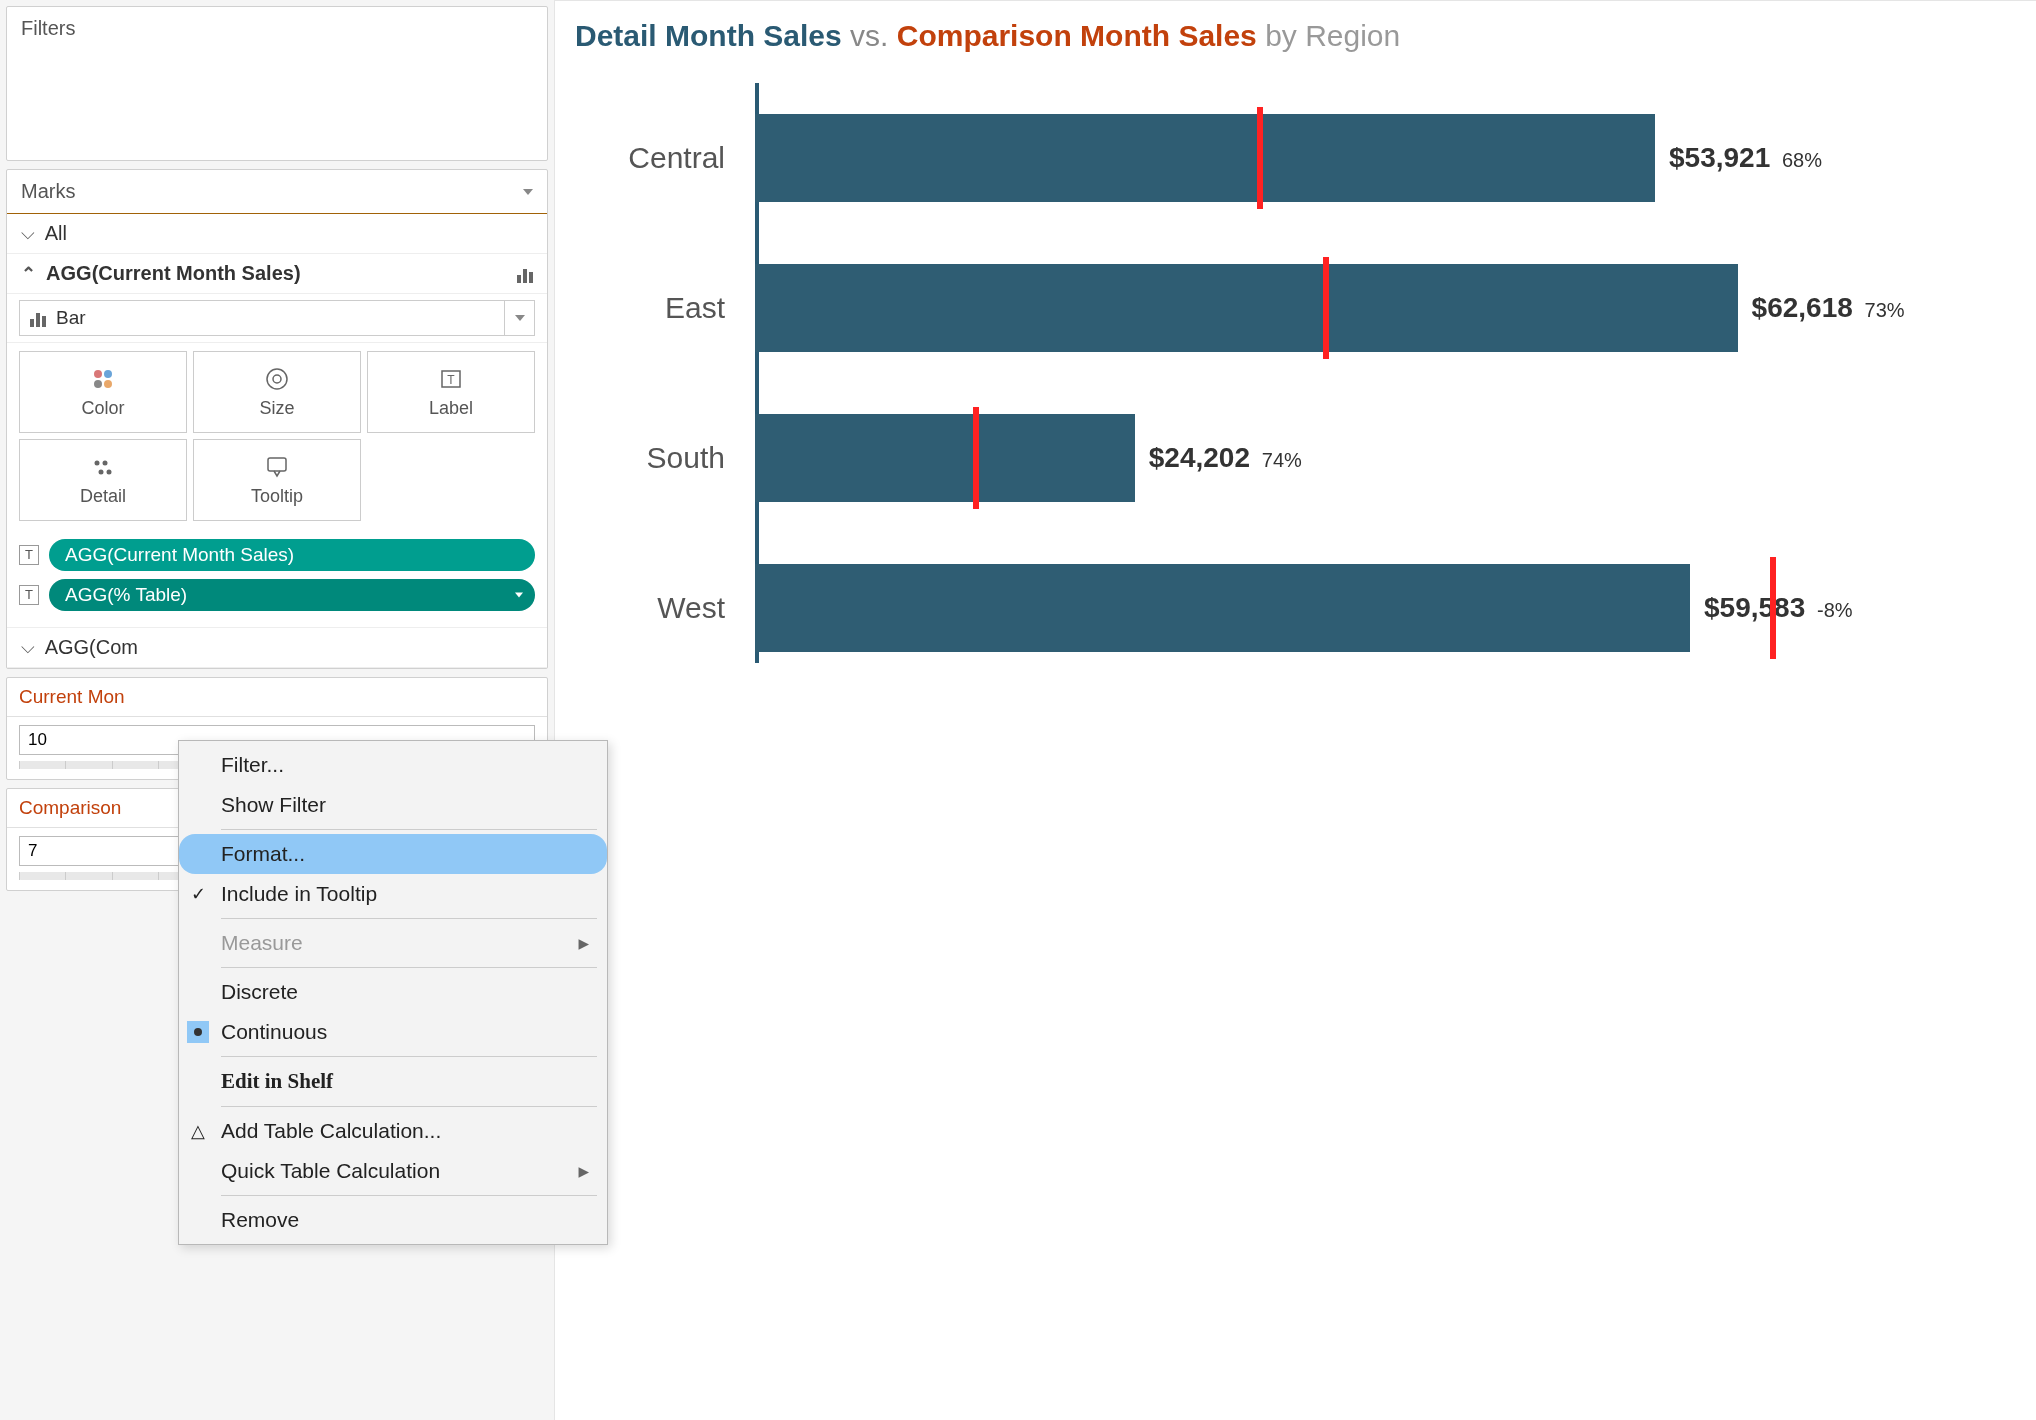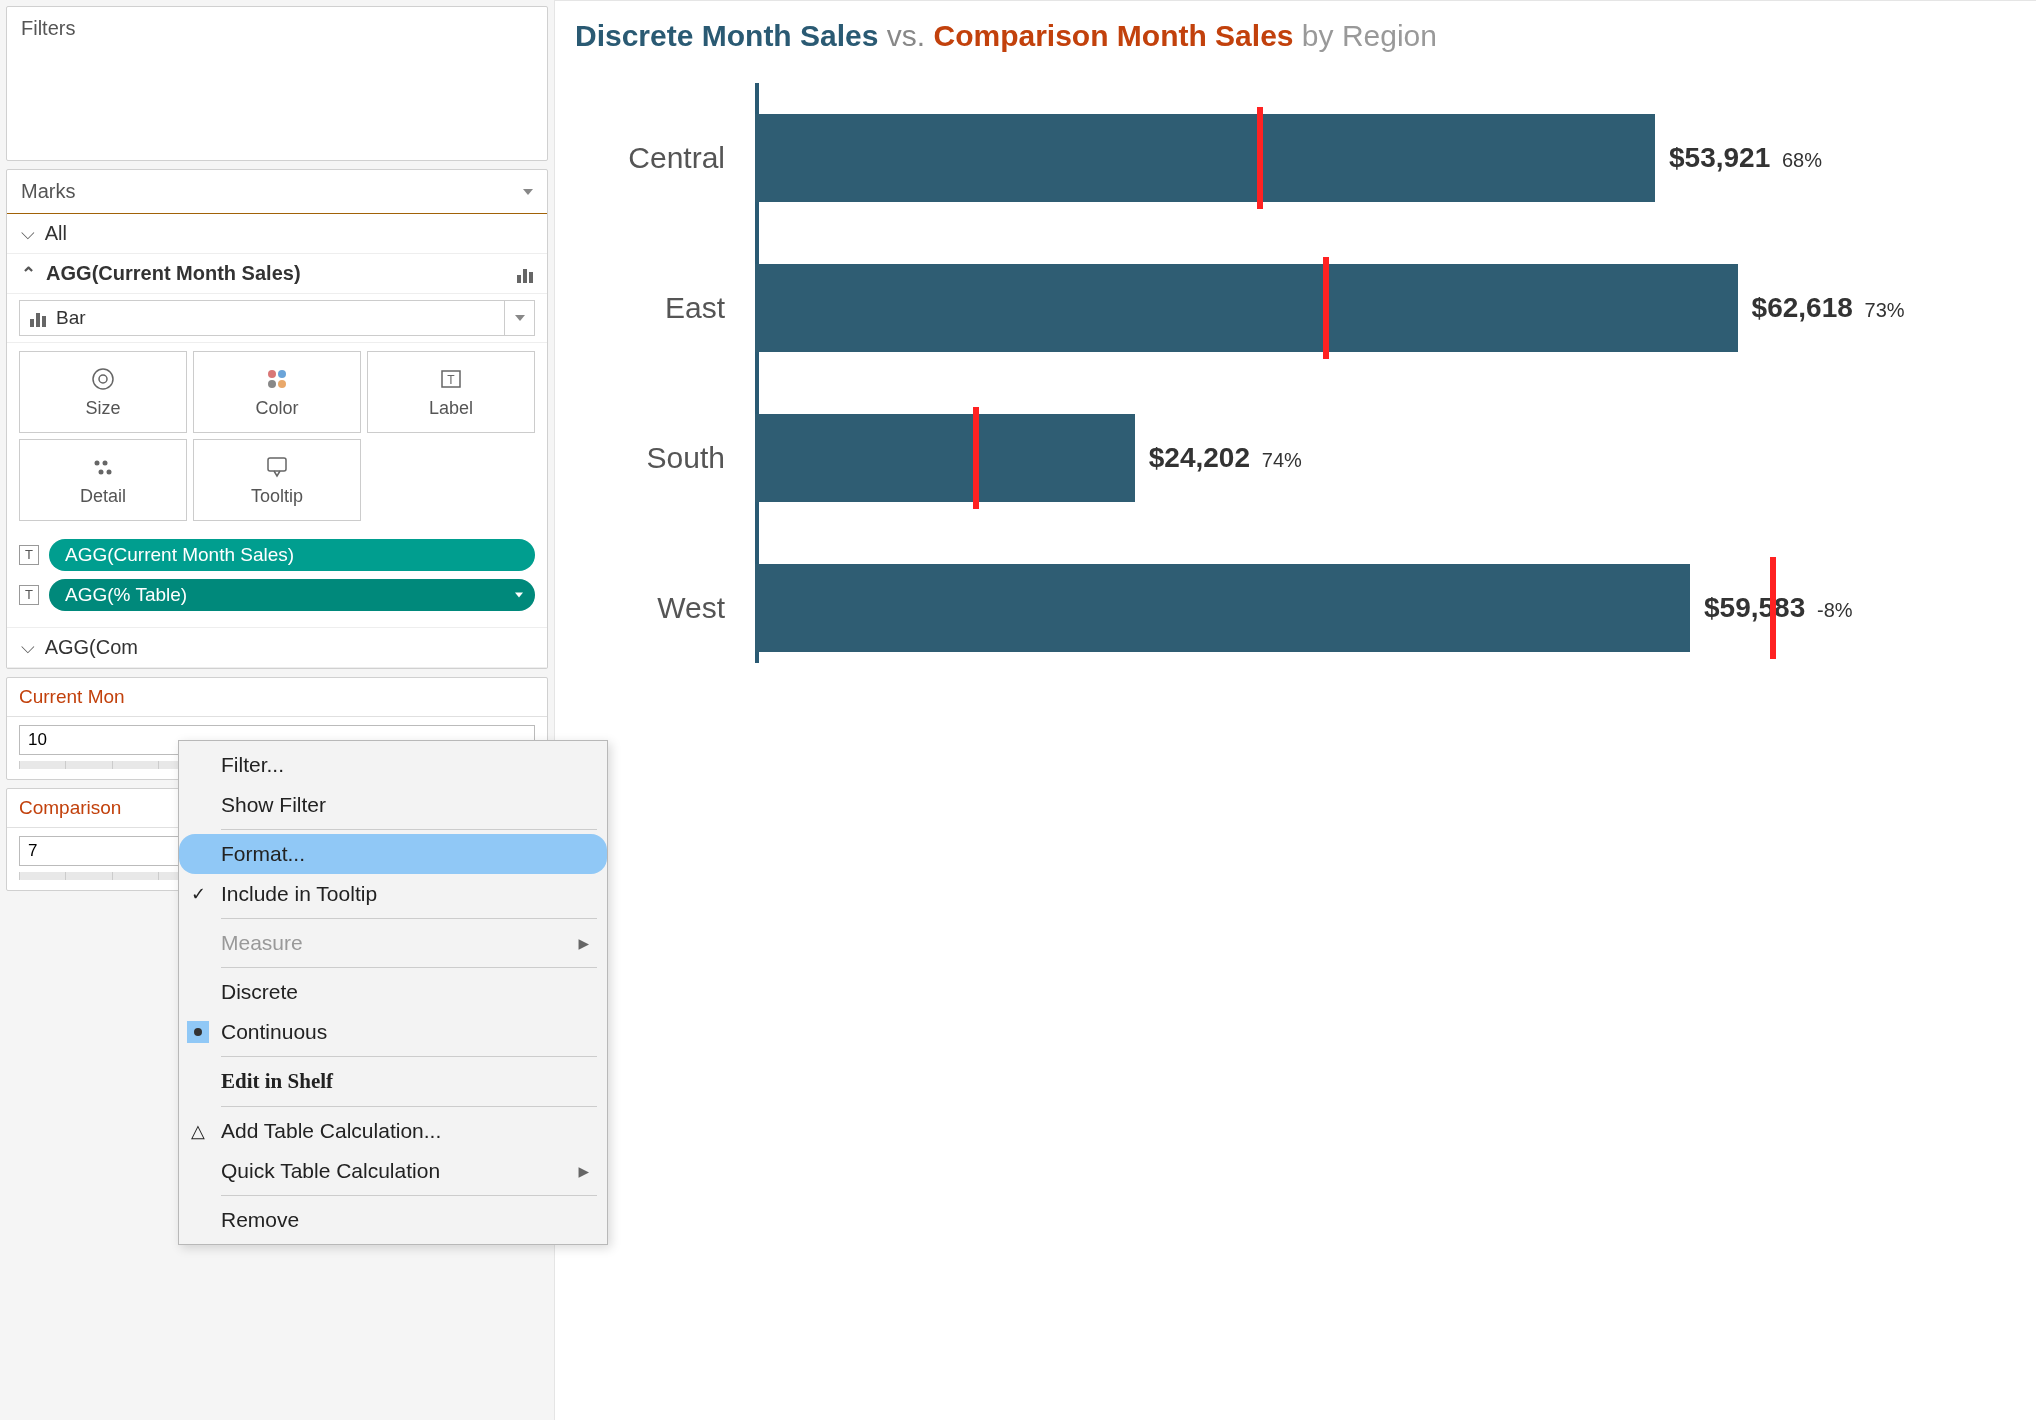--- a/index.html
+++ b/index.html
@@ -370,33 +370,33 @@
           <span class="label">Bar</span>
           <span class="dd-btn">
               <span class="caret-down"></span>
             </span>
         </div>
       </div>
 
       <div class="marks-buttons">
         <div class="mark-btn">
           <svg viewBox="0 0 26 26">
-              <circle cx="13" cy="13" r="10" fill="none" stroke="#666" stroke-width="1.5"></circle>
-              <circle cx="13" cy="13" r="4" fill="none" stroke="#666" stroke-width="1.5"></circle>
-            </svg>
-          <span class="lbl">Size</span>
-        </div>
-        <div class="mark-btn">
-          <svg viewBox="0 0 26 26">
               <circle cx="8" cy="8" r="4" fill="#d97777"></circle>
               <circle cx="18" cy="8" r="4" fill="#6aa4d9"></circle>
               <circle cx="8" cy="18" r="4" fill="#888"></circle>
               <circle cx="18" cy="18" r="4" fill="#e9a86a"></circle>
             </svg>
           <span class="lbl">Color</span>
+        </div>
+        <div class="mark-btn">
+          <svg viewBox="0 0 26 26">
+              <circle cx="13" cy="13" r="10" fill="none" stroke="#666" stroke-width="1.5"></circle>
+              <circle cx="13" cy="13" r="4" fill="none" stroke="#666" stroke-width="1.5"></circle>
+            </svg>
+          <span class="lbl">Size</span>
         </div>
         <div class="mark-btn">
           <svg viewBox="0 0 26 26">
               <rect x="4" y="5" width="18" height="16" fill="none" stroke="#666" stroke-width="1.5"></rect>
               <text x="13" y="18" font-size="12" text-anchor="middle" fill="#666">T</text>
             </svg>
           <span class="lbl">Label</span>
         </div>
         <div class="mark-btn">
           <svg viewBox="0 0 26 26">
@@ -475,21 +475,21 @@
             <span class="slider-tick" style="left:90%"></span>
             <span class="slider-tick" style="left:99%"></span>
         </div>
       </div>
     </div>
 
   </div>
 
   <div class="chart-area">
     <div class="chart-title">
-      <span class="ct1">Discrete Month Sales</span>
+      <span class="ct1">Detail Month Sales</span>
       <span class="ct2">vs.</span>
       <span class="ct3">Comparison Month Sales</span>
       <span class="ct4">by Region</span>
     </div>
     <div class="chart-rows" id="chart-rows">
       <div class="axis-line"></div>
     <div class="chart-row">
           <div class="row-label">Central</div>
           <div class="bar" style="width: 900px;">
             <div class="bar-label">$53,921 <span class="pct">68%</span></div>

